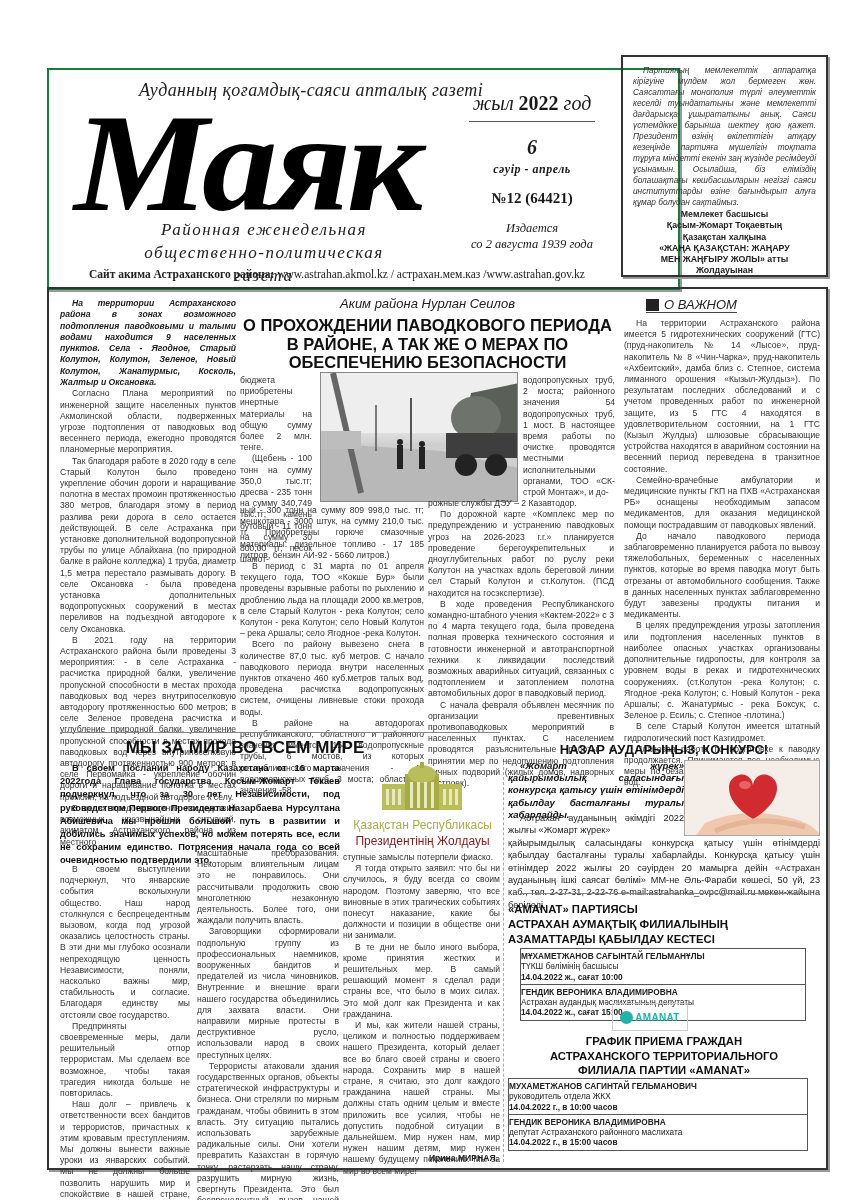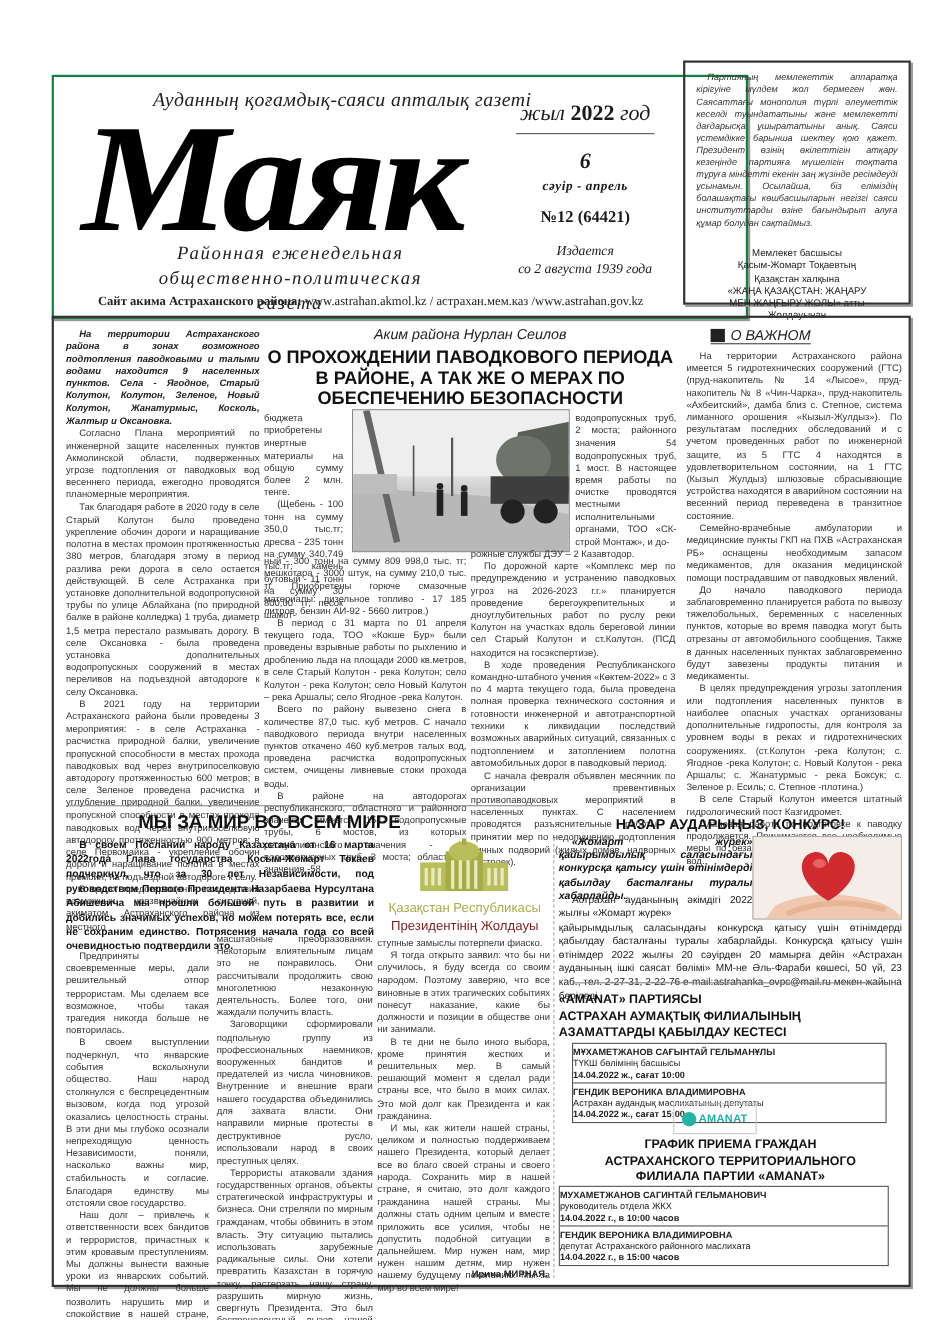--- a/index.html
+++ b/index.html
@@ -18,21 +18,21 @@
   #mh-day{left:420px;top:66px;width:126px;text-align:center;font-family:"Liberation Serif",serif;font-style:italic;font-weight:bold;font-size:20px}
   #mh-month{left:410px;top:92px;width:146px;text-align:center;font-family:"Liberation Serif",serif;font-style:italic;font-weight:bold;font-size:12px;letter-spacing:.5px}
   #mh-issue{left:410px;top:120px;width:146px;text-align:center;font-family:"Liberation Serif",serif;font-weight:bold;font-size:15px}
   #mh-since{left:405px;top:150px;width:156px;text-align:center;font-family:"Liberation Serif",serif;font-style:italic;font-size:12.5px;line-height:16px}
   #mh-site{left:40px;top:198px;font-family:"Liberation Serif",serif;font-size:11.5px;color:#222}
   #mh-site b{font-weight:bold}
 
   
   #quote{left:621px;top:55px;width:207px;height:222px;border:2px solid #333;box-shadow:2px 2px 0 #999;padding:8px 10px 4px 10px}
   #quote p{font-style:italic;font-size:8.3px;line-height:11px;text-indent:10px}
-  #quote .src{font-weight:normal;font-size:8.8px;line-height:11.3px;text-align:center;color:#222;margin-top:17px}
+  #quote .src{font-weight:bold;font-size:8.8px;line-height:11.3px;text-align:center;color:#222;margin-top:1px}
 
   
   #frame{left:47px;top:287px;width:781px;height:883px;border:2px solid #333;box-shadow:2px 2px 0 #999}
 
   
   #lead{left:60px;top:298px;width:176px}
   #lead .intro{font-style:italic;font-weight:bold;font-size:8.6px;line-height:11.3px;color:#222;text-indent:12px;text-align:justify}
   #author{left:240px;top:296px;width:375px;text-align:center;font-style:italic;font-size:13px;color:#222}
   #headline{left:240px;top:316px;width:375px;text-align:center;font-weight:bold;font-size:16.5px;line-height:18.5px;color:#111}
   #colA{left:240px;top:375px;width:72px}
@@ -202,22 +202,22 @@
         <rect x="54" y="20" width="3" height="26"></rect>
         <rect x="66" y="27" width="3" height="16"></rect>
         <rect x="72" y="27" width="3" height="16"></rect>
         <rect x="78" y="27" width="3" height="16"></rect>
       </g>
   </svg>
   <div id="em-t1" class="abs">Қазақстан Республикасы</div>
   <div id="em-t2" class="abs">Президентінің Жолдауы</div>
 </div>
 <div id="pc1" class="abs">
+  <p>В своем выступлении подчеркнул, что январские события всколыхнули общество. Наш народ столкнулся с беспрецедентным вызовом, когда под угрозой оказались целостность страны. В эти дни мы глубоко осознали непреходящую ценность Независимости, поняли, насколько важны мир, стабильность и согласие. Благодаря единству мы отстояли свое государство.</p>
   <p>Предприняты своевременные меры, дали решительный отпор террористам. Мы сделаем все возможное, чтобы такая трагедия никогда больше не повторилась.</p>
-  <p>В своем выступлении подчеркнул, что январские события всколыхнули общество. Наш народ столкнулся с беспрецедентным вызовом, когда под угрозой оказались целостность страны. В эти дни мы глубоко осознали непреходящую ценность Независимости, поняли, насколько важны мир, стабильность и согласие. Благодаря единству мы отстояли свое государство.</p>
   <p>Наш долг – привлечь к ответственности всех бандитов и террористов, причастных к этим кровавым преступлениям. Мы должны вынести важные уроки из январских событий. Мы не должны больше позволить нарушить мир и спокойствие в нашей стране, поставить под угрозу ее безопасность.</p>
 
 </div>
 <div id="pc2" class="abs">
   <p style="text-indent:0">масштабные преобразования. Некоторым влиятельным лицам это не понравилось. Они рассчитывали продолжить свою многолетнюю незаконную деятельность. Более того, они жаждали получить власть.</p>
   <p>Заговорщики сформировали подпольную группу из профессиональных наемников, вооруженных бандитов и предателей из числа чиновников. Внутренние и внешние враги нашего государства объединились для захвата власти. Они направили мирные протесты в деструктивное русло, использовали народ в своих преступных целях.</p>
   <p>Террористы атаковали здания государственных органов, объекты стратегической инфраструктуры и бизнеса. Они стреляли по мирным гражданам, чтобы обвинить в этом власть. Эту ситуацию пытались использовать зарубежные радикальные силы. Они хотели превратить Казахстан в горячую точку, растерзать нашу страну, разрушить мирную жизнь, свергнуть Президента. Это был беспрецедентный вызов нашей государственности. Однако их пре-</p>
 </div>
 <div id="pc3" class="abs">
   <p style="text-indent:0">ступные замыслы потерпели фиаско.</p>

